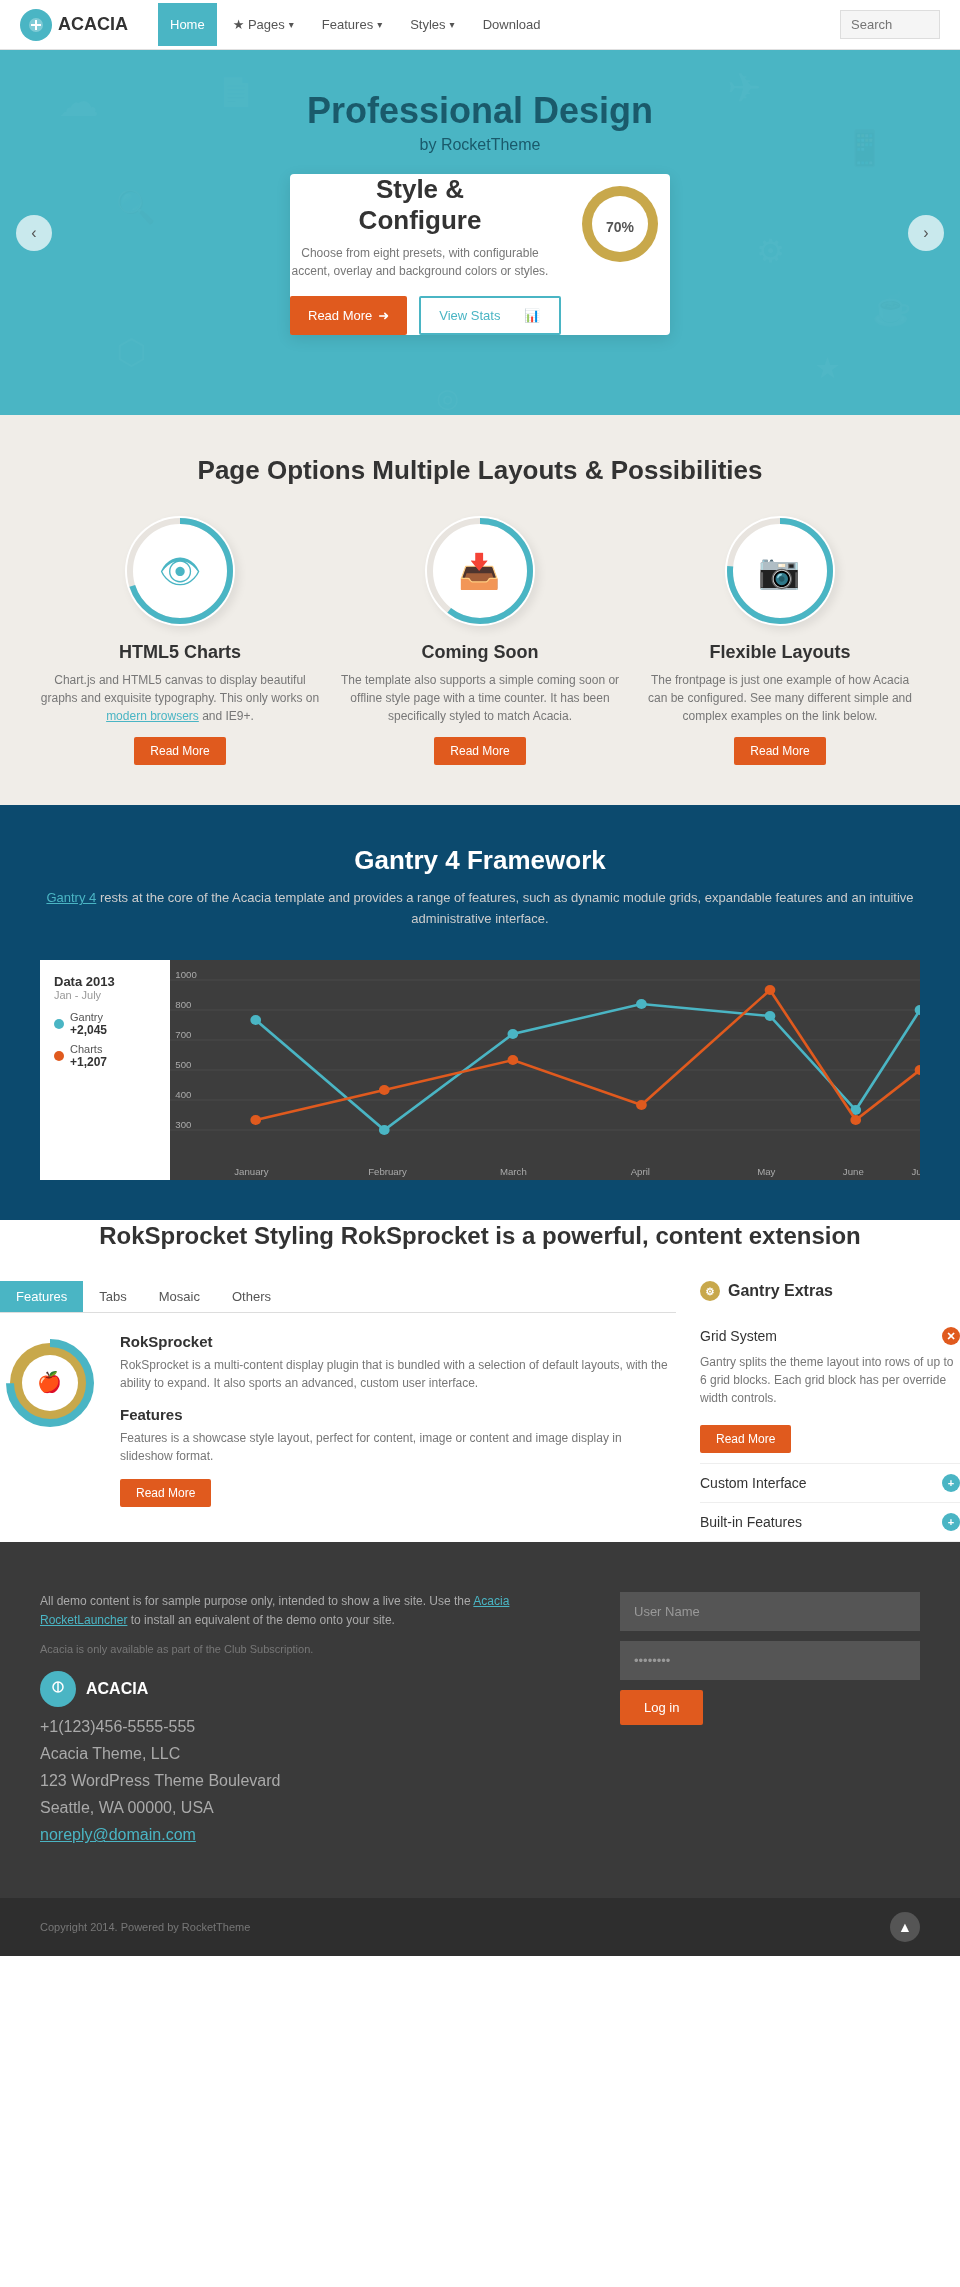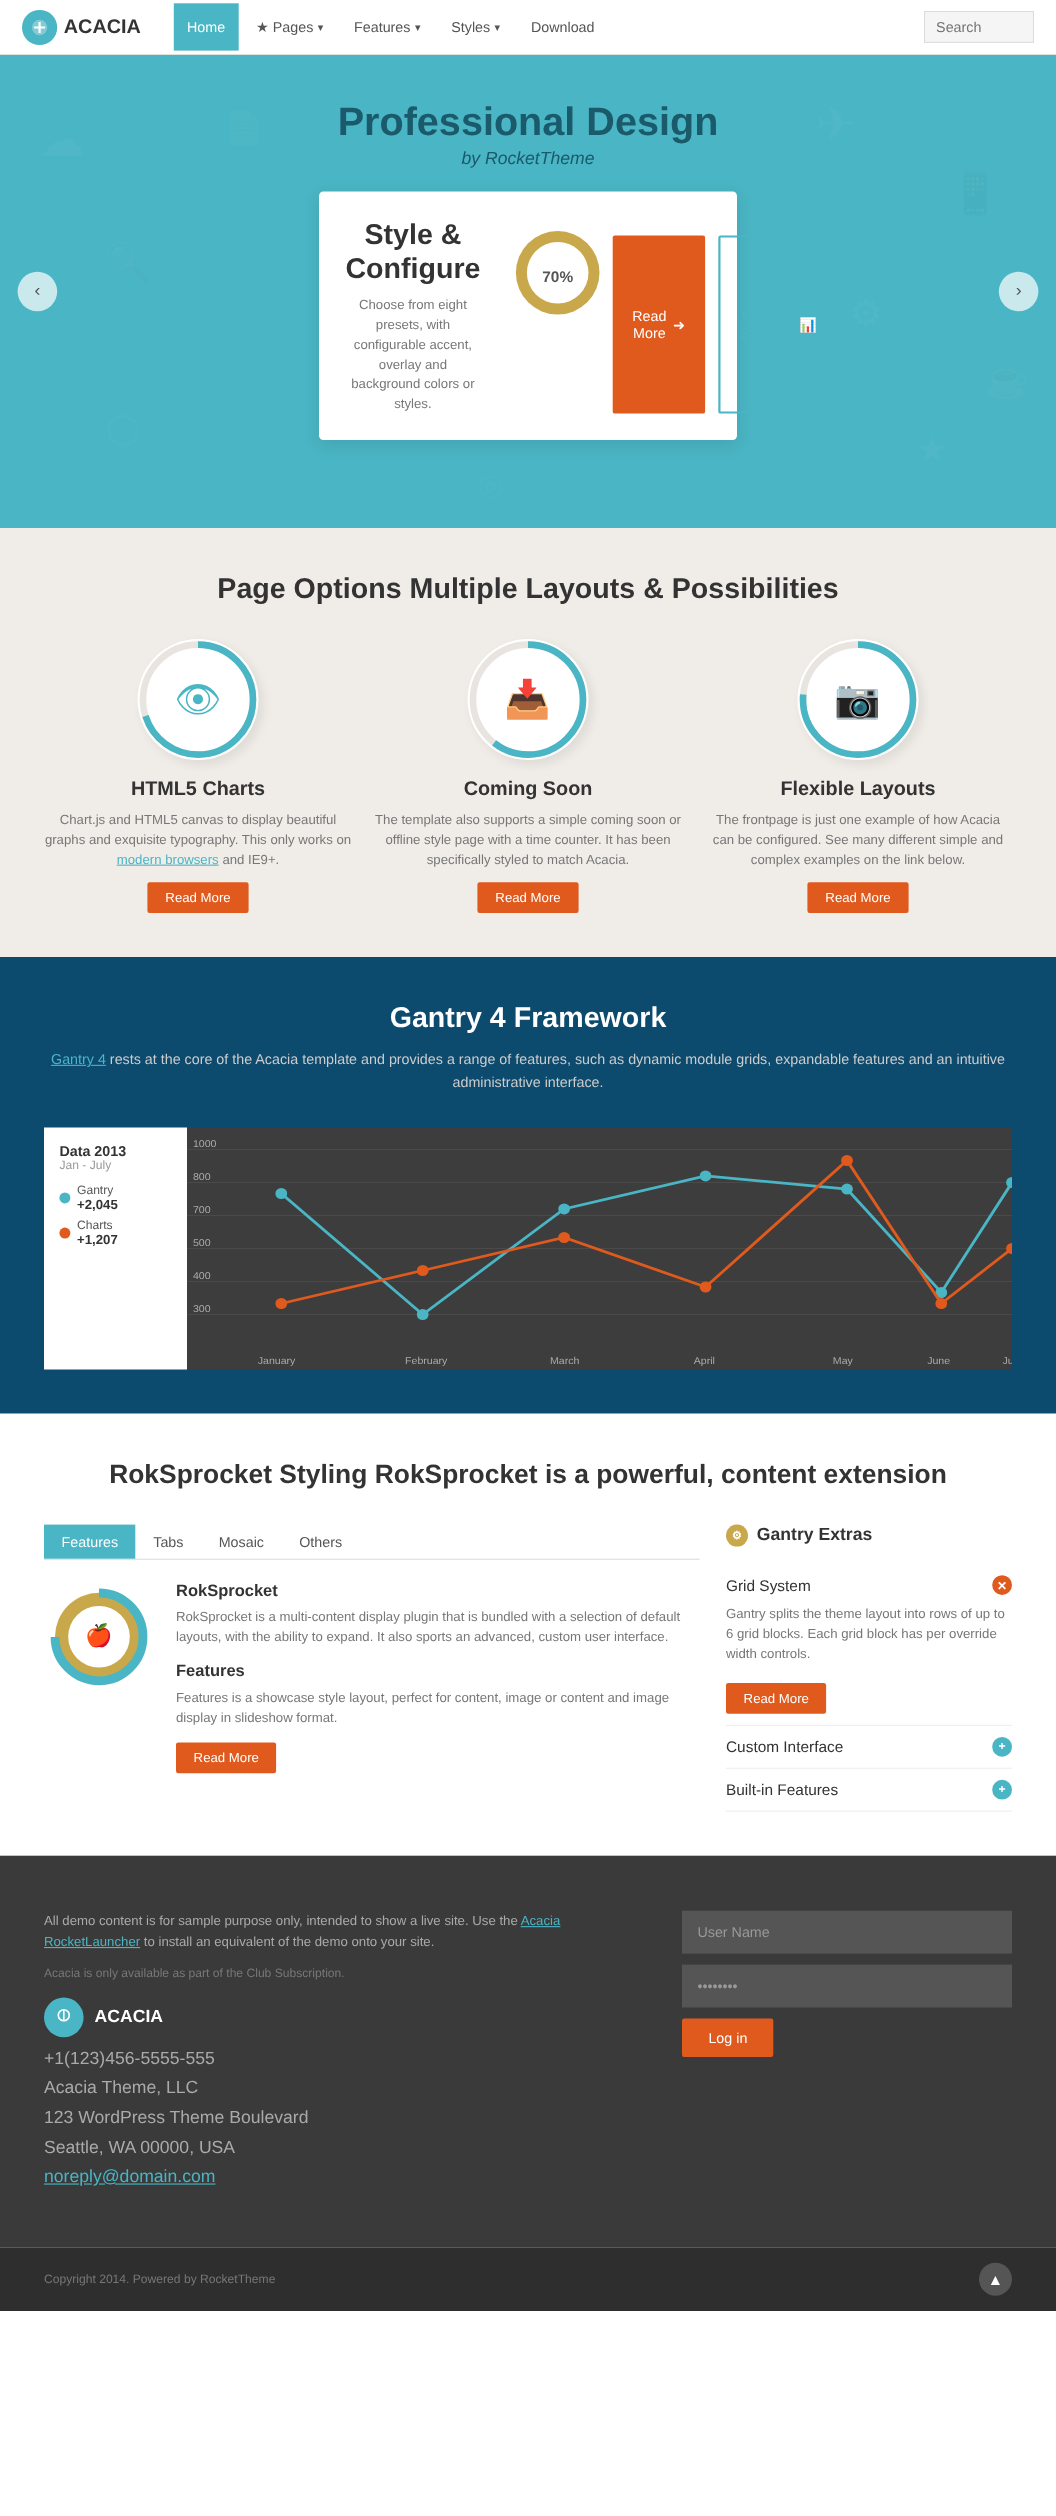--- a/index.html
+++ b/index.html
@@ -12,27 +12,27 @@
     .nav-items { display: flex; align-items: center; gap: 4px; flex: 1; }
     .nav-item { padding: 14px 12px; font-size: 13px; color: #555; cursor: pointer; text-decoration: none; display: flex; align-items: center; gap: 4px; }
     .nav-item.active { background: #4ab5c4; color: white; }
     .nav-search { margin-left: auto; background: #f5f5f5; border: 1px solid #ddd; padding: 6px 10px; font-size: 13px; color: #8b5cf6; width: 100px; }
     .caret { font-size: 10px; }
 
     
     .hero { background: #4ab5c4; position: relative; padding: 40px 0 80px; text-align: center; overflow: hidden; }
     .hero-bg-icons { position: absolute; top: 0; left: 0; right: 0; bottom: 0; opacity: 0.15; }
     .hero-title { color: #1a5a6b; font-size: 36px; font-weight: bold; position: relative; z-index: 2; }
-    .hero-subtitle { color: #1a5a6b; font-size: 16px; position: relative; z-index: 2; margin-top: 4px; font-style: italic; }
+    .hero-subtitle { color: #1a5a6b; font-size: 16px; position: relative; z-index: 2; margin-top: 4px; }
     .hero-nav-arrow { position: absolute; top: 50%; transform: translateY(-50%); width: 36px; height: 36px; background: rgba(255,255,255,0.7); border-radius: 50%; display: flex; align-items: center; justify-content: center; cursor: pointer; z-index: 3; font-size: 16px; color: #555; }
     .hero-nav-left { left: 16px; }
     .hero-nav-right { right: 16px; }
 
     
-    .style-card { background: white; border-radius: 4px; padding: 24px; width: 380px; margin: 20px auto 0; position: relative; z-index: 2; box-shadow: 0 4px 15px rgba(0,0,0,0.1); display: flex; flex-direction: row; }
+    .style-card { background: white; border-radius: 4px; width: 380px; margin: 20px auto 0; position: relative; z-index: 2; box-shadow: 0 4px 15px rgba(0,0,0,0.1); display: flex; flex-direction: column; }
     .style-card-inner { display: flex; gap: 20px; align-items: flex-start; }
     .style-card-text { flex: 1; }
     .style-card-title { font-size: 26px; font-weight: bold; color: #333; line-height: 1.2; }
     .style-card-desc { font-size: 12px; color: #777; margin-top: 8px; line-height: 1.5; }
     .donut-container { width: 100px; height: 100px; position: relative; flex-shrink: 0; }
     .donut-svg { width: 100px; height: 100px; }
     .style-card-buttons { display: flex; gap: 12px; margin-top: 16px; }
     .btn-orange { background: #e05a1e; color: white; padding: 10px 18px; border: none; cursor: pointer; font-size: 13px; display: flex; align-items: center; gap: 6px; border-radius: 2px; }
     .btn-teal { background: transparent; color: #4ab5c4; padding: 10px 18px; border: 2px solid #4ab5c4; cursor: pointer; font-size: 13px; display: flex; align-items: center; gap: 24px; border-radius: 2px; }
 
@@ -57,21 +57,21 @@
     .chart-legend { background: white; padding: 14px; width: 130px; flex-shrink: 0; font-size: 12px; }
     .legend-title { font-weight: bold; font-size: 13px; color: #333; }
     .legend-subtitle { color: #999; font-size: 11px; margin-bottom: 10px; }
     .legend-item { display: flex; align-items: center; gap: 6px; margin-bottom: 6px; }
     .legend-dot { width: 10px; height: 10px; border-radius: 50%; flex-shrink: 0; }
     .legend-label { font-size: 11px; color: #555; }
     .legend-value { font-weight: bold; color: #333; font-size: 12px; }
     .chart-area { flex: 1; height: 220px; position: relative; }
 
     
-    .roksprocket-section { padding: 40px; }
+    .roksprocket-section { }
     .roksprocket-title { font-size: 24px; font-weight: bold; color: #333; text-align: center; margin-bottom: 30px; line-height: 1.3; }
     .roksprocket-content { display: flex; gap: 24px; }
     .roksprocket-main { flex: 1; }
     .tabs-nav { display: flex; gap: 0; margin-bottom: 20px; border-bottom: 1px solid #ddd; }
     .tab-item { padding: 8px 16px; font-size: 13px; color: #555; cursor: pointer; }
     .tab-item.active { background: #4ab5c4; color: white; }
     .tab-content { display: flex; gap: 20px; }
     .tab-donut { width: 100px; height: 100px; flex-shrink: 0; }
     .tab-text { flex: 1; }
     .tab-intro-title { font-size: 15px; font-weight: bold; color: #333; margin-bottom: 6px; }

